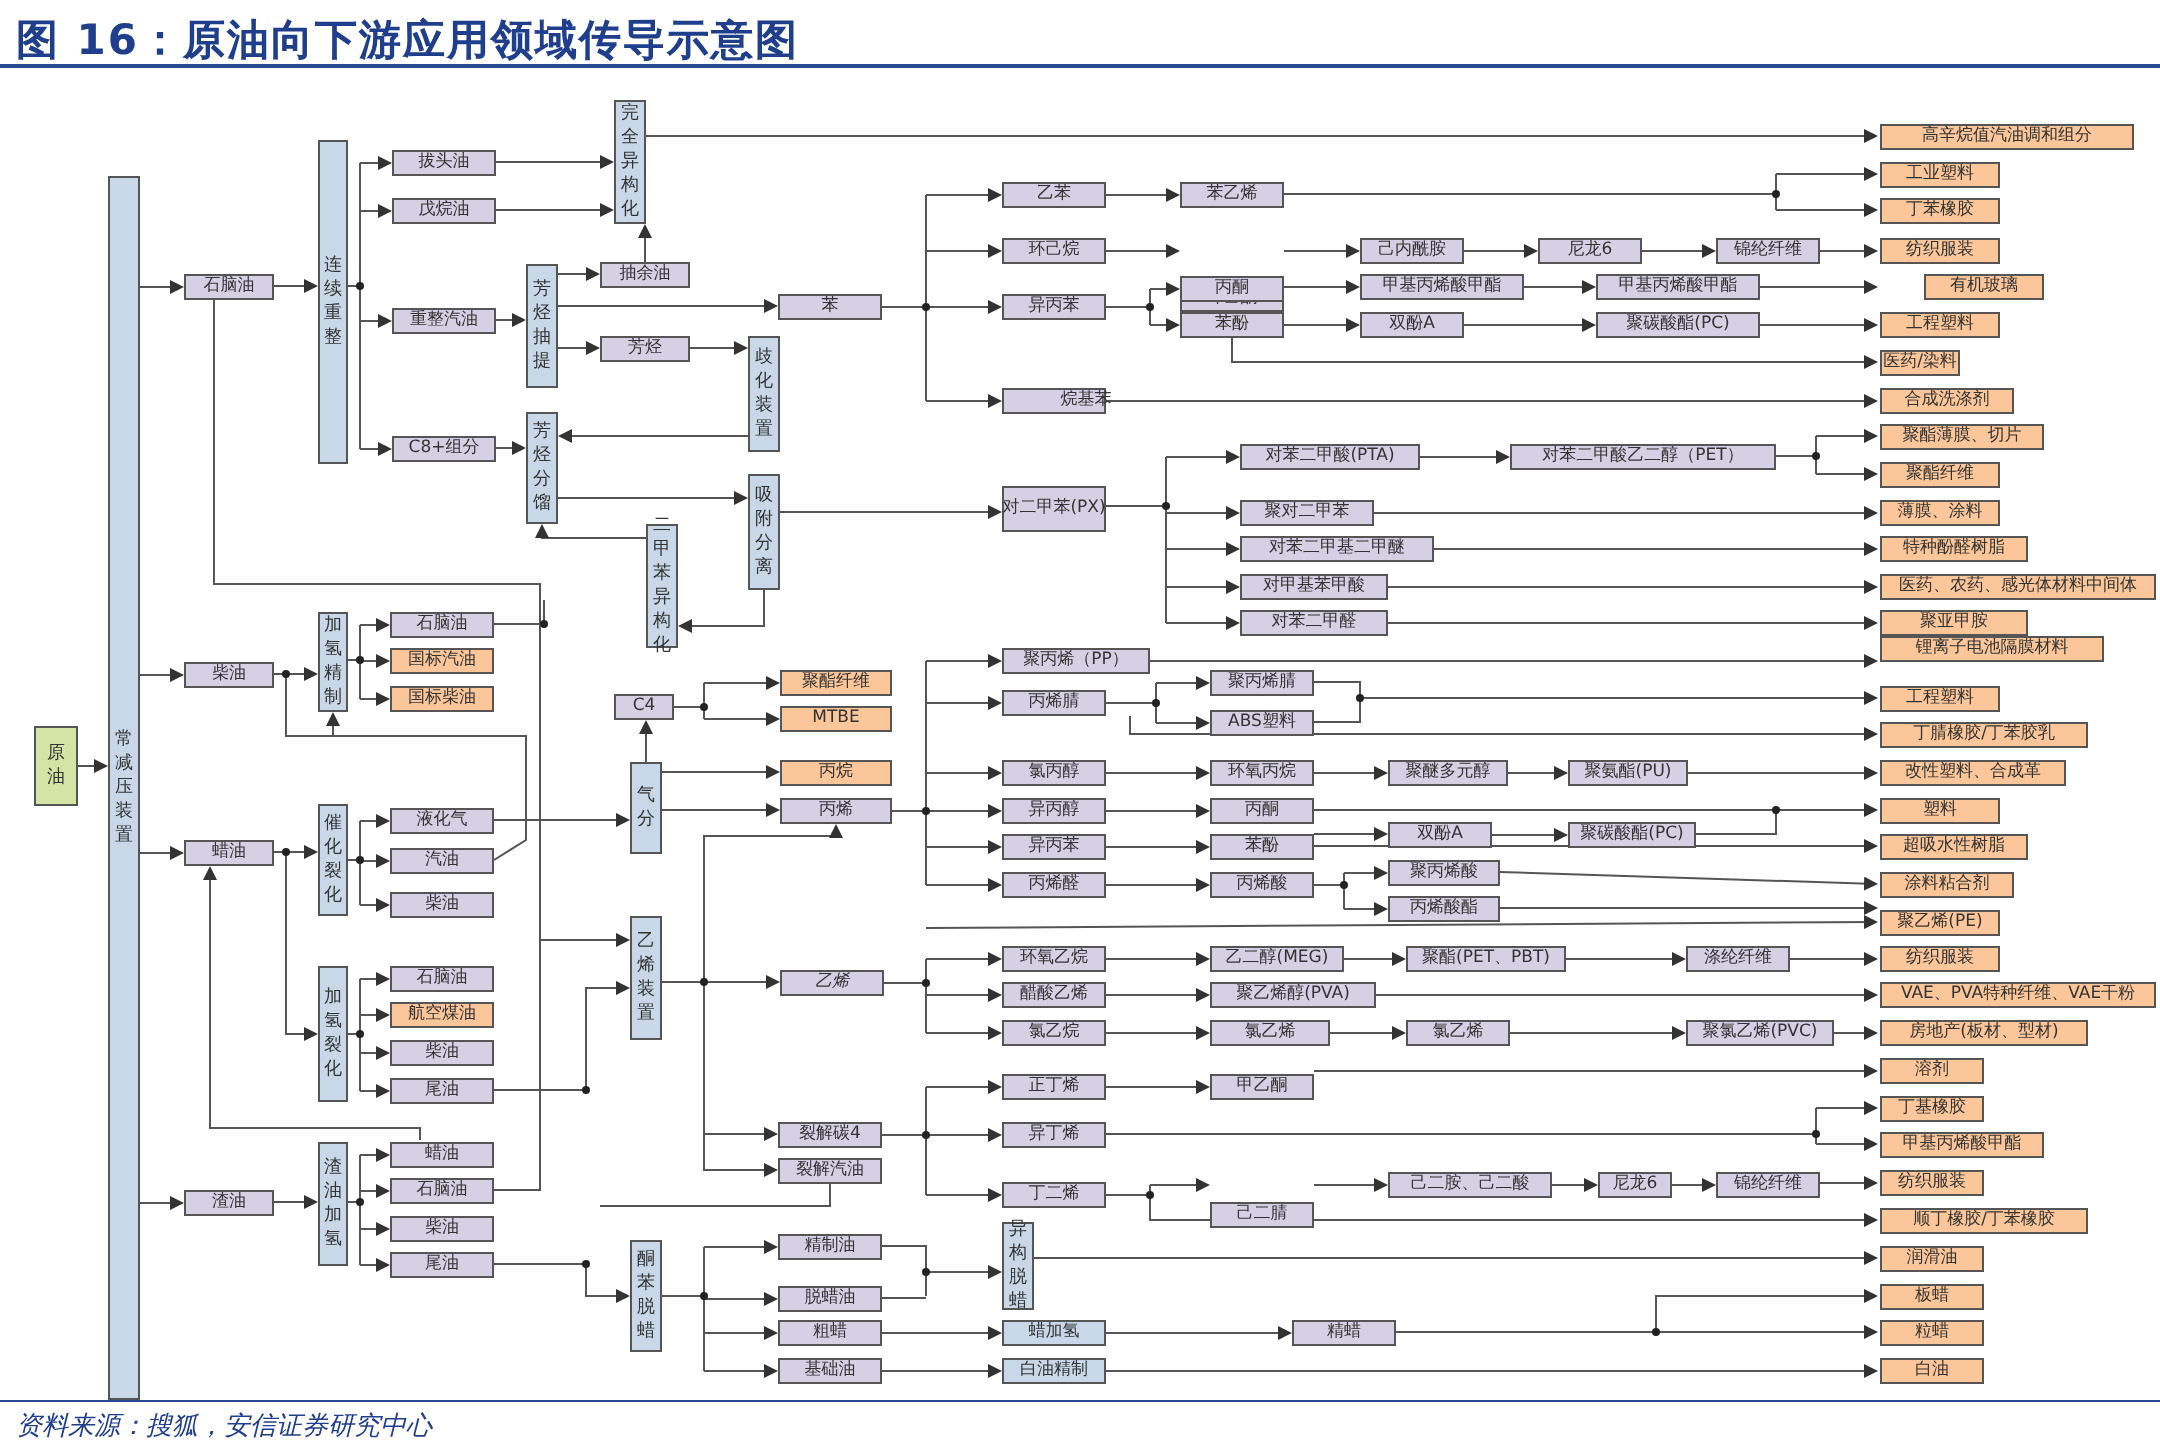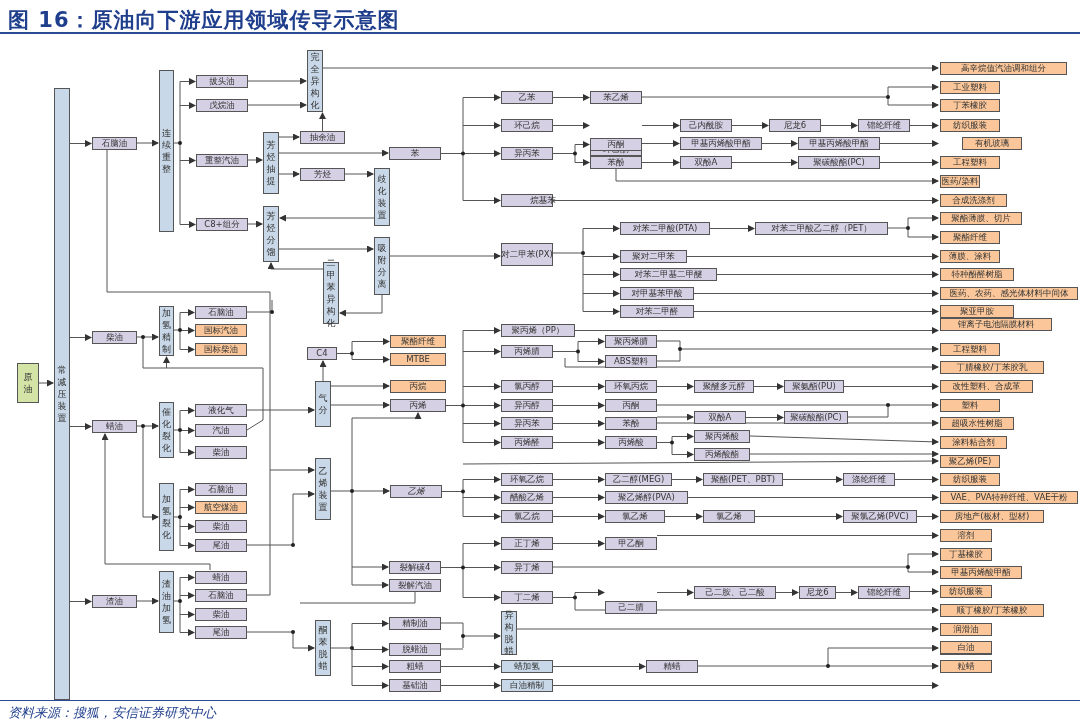--- a/index.html
+++ b/index.html
@@ -495,17 +495,17 @@
     <div class="bx o" style="left: 940px; top: 491px; width: 138px; height: 13px;">VAE、PVA特种纤维、VAE干粉</div>
     <div class="bx o" style="left: 940px; top: 510px; width: 104px; height: 13px;">房地产(板材、型材)</div>
     <div class="bx o" style="left: 940px; top: 529px; width: 52px; height: 13px;">溶剂</div>
     <div class="bx o" style="left: 940px; top: 548px; width: 52px; height: 13px;">丁基橡胶</div>
     <div class="bx o" style="left: 940px; top: 566px; width: 82px; height: 13px;">甲基丙烯酸甲酯</div>
     <div class="bx o" style="left: 940px; top: 585px; width: 52px; height: 13px;">纺织服装</div>
     <div class="bx o" style="left: 940px; top: 604px; width: 104px; height: 13px;">顺丁橡胶/丁苯橡胶</div>
     <div class="bx o" style="left: 940px; top: 623px; width: 52px; height: 13px;">润滑油</div>
     <div class="bx o" style="left: 940px; top: 642px; width: 52px; height: 13px;">板蜡</div>
     <div class="bx o" style="left: 940px; top: 660px; width: 52px; height: 13px;">粒蜡</div>
-    <div class="bx o" style="left: 940px; top: 641px; width: 52px; height: 13px;">白油</div>
+    <div class="bx o" style="left: 940px; top: 679px; width: 52px; height: 13px;">白油</div>
   </div>
 
 <div class="bottom-rule"></div>
 <div class="source">资料来源：搜狐，安信证券研究中心</div>
 
 </body></html>

